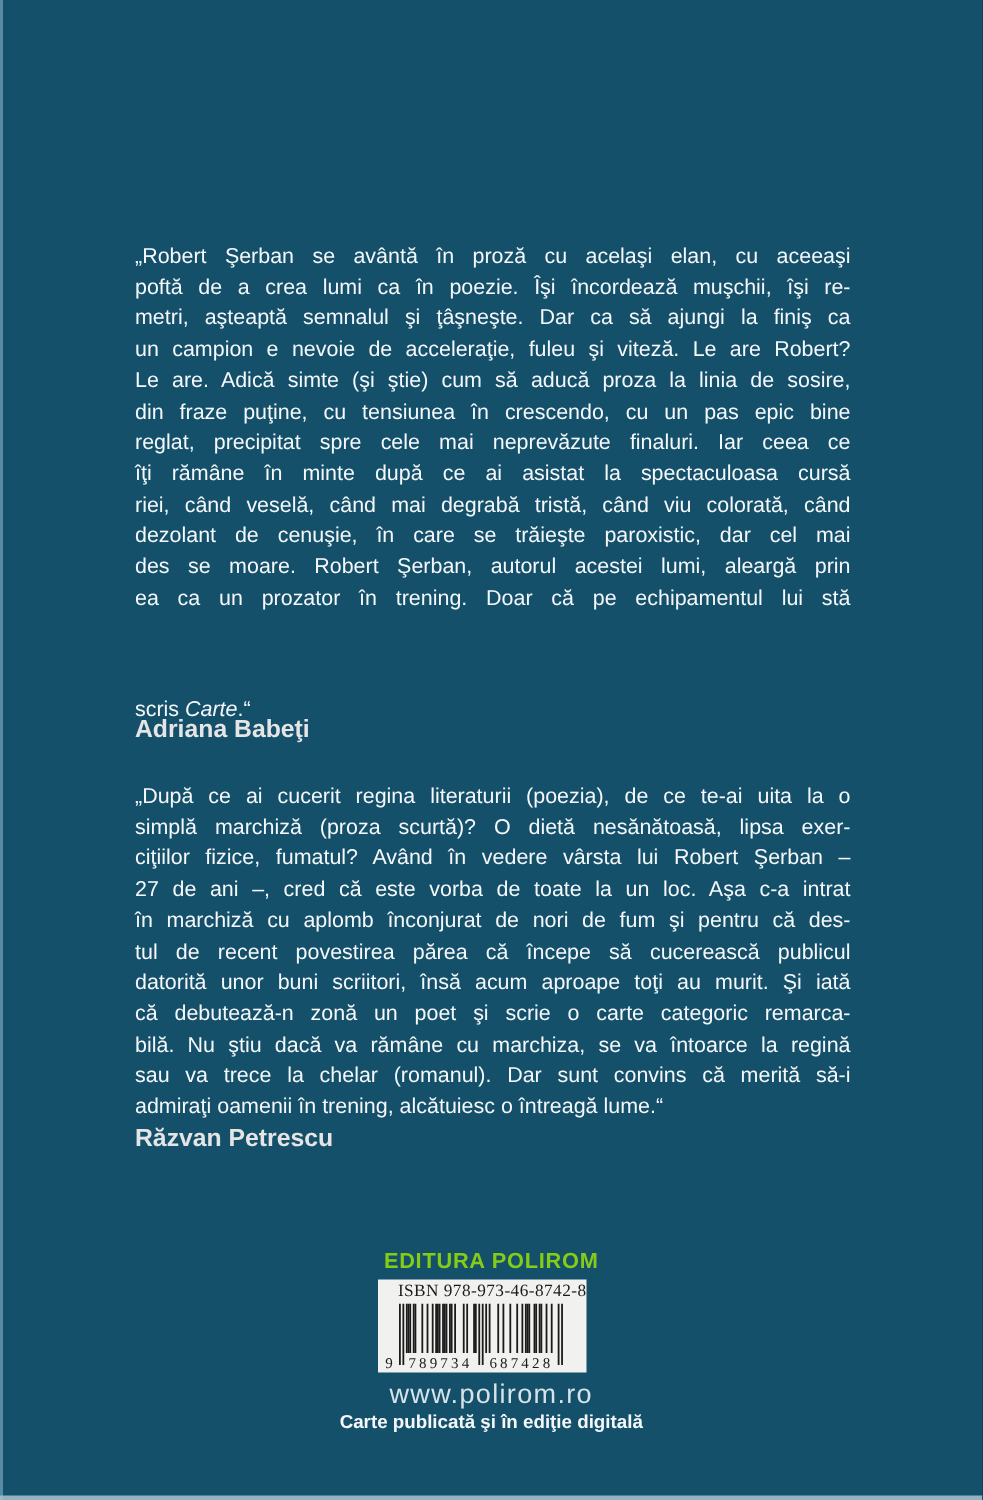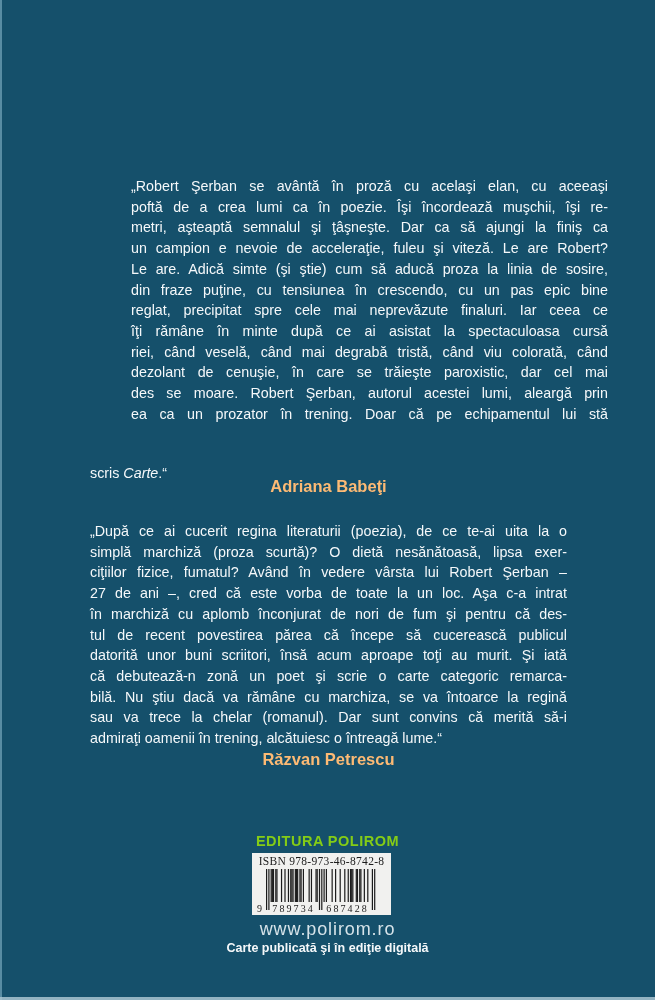--- a/index.html
+++ b/index.html
@@ -6,45 +6,45 @@
   body{background:#222;}
   .cover{
     position:relative;width:655px;height:1000px;overflow:hidden;
     background:#15506B;
     font-family:"Liberation Sans","DejaVu Sans",sans-serif;
   }
   .edge-left{position:absolute;left:0;top:0;width:2px;height:100%;background:#6FA0B5;opacity:.75;}
   .edge-bottom{position:absolute;left:0;bottom:0;width:100%;height:3px;background:#A9C4D1;opacity:.85;}
 
   .quote{position:absolute;left:90px;width:477px;color:#F5F8FA;font-size:14.3px;line-height:20.7px;}
-  #quote1{top:176px;margin-left:41px;}
+  #quote1{top:161px;}
   #quote2{top:521px;}
   .jline{text-align:justify;text-align-last:justify;white-space:nowrap;}
   .jline.last{text-align-last:left;}
   .quote-last{position:absolute;left:90px;top:463px;color:#F5F8FA;font-size:14.3px;line-height:20.7px;}
   .quote-last i{font-style:italic;}
 
   .attribution{
-    position:absolute;left:90px;width:477px;text-align:center;
-    color:#fdba74;font-weight:bold;font-size:16.5px;line-height:20px;
+    position:absolute;left:90px;width:477px;text-align:left;
+    color:#e5e5e5;font-weight:bold;font-size:16.5px;line-height:20px;
   }
   #attr1{top:476px;}
   #attr2{top:749px;}
 
   .publisher-name{
     position:absolute;left:0;top:833px;width:100%;text-align:center;
     color:#84cc16;font-weight:bold;font-size:14.5px;letter-spacing:.5px;line-height:17px;
   }
 
   .barcode-box{
     position:absolute;left:252px;top:853px;width:139px;height:62px;
     background:#F1F1EF;
   }
   .isbn-text{
-    margin-top:2px;text-align:center;
+    margin-top:2px;text-align:right;
     font-family:"Liberation Serif","DejaVu Serif",serif;
     font-size:11.5px;letter-spacing:.3px;line-height:13px;color:#1b1b1b;
   }
   #barcode-svg{display:block;margin:1px auto 0;}
   .bdigit{
     font-family:"Liberation Serif","DejaVu Serif",serif;
     font-size:10px;letter-spacing:2.1px;fill:#1b1b1b;
   }
 
   .website{

